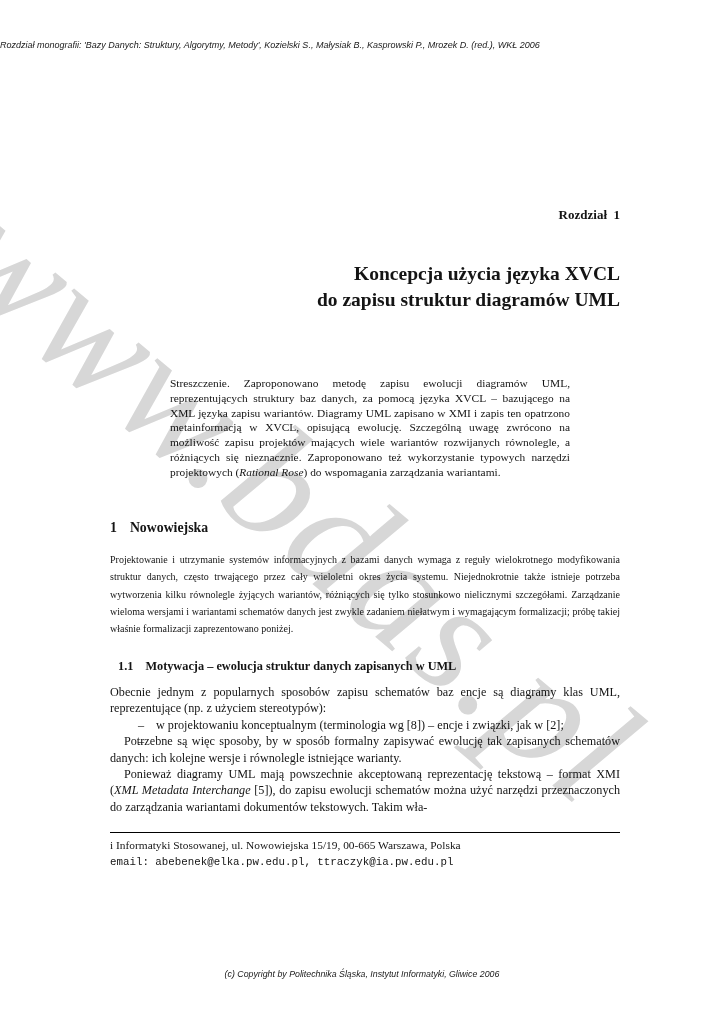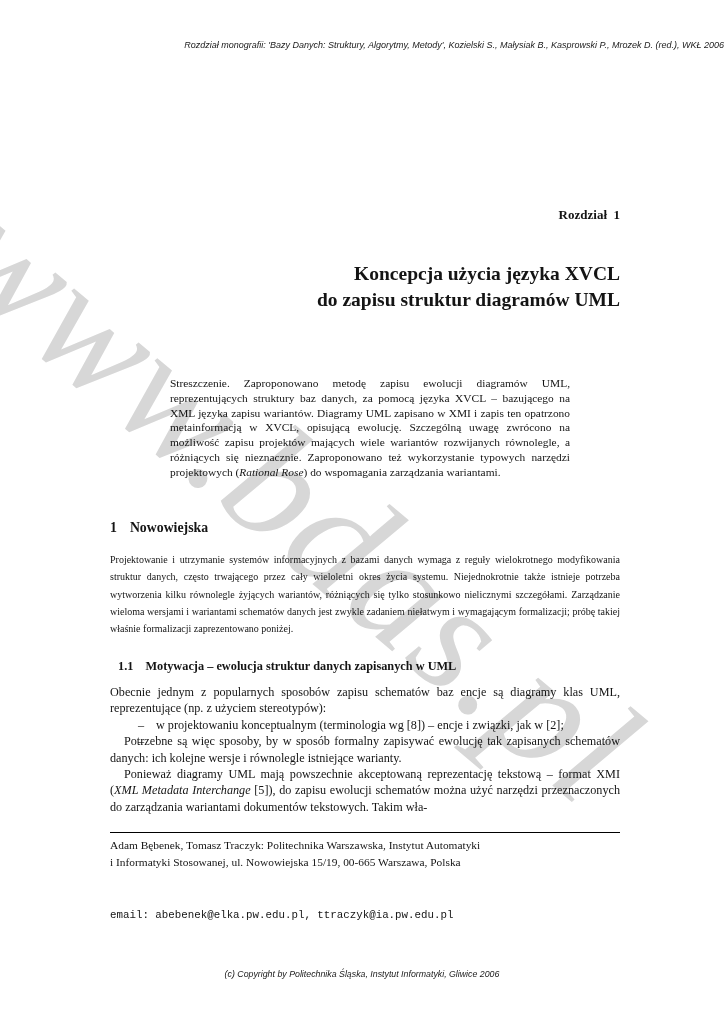--- a/index.html
+++ b/index.html
@@ -2,21 +2,21 @@
 <html><head>
 <meta charset="utf-8">
 <style>
   html,body{margin:0;padding:0;background:#ffffff;}
   .page{position:relative;width:724px;height:1024px;background:#ffffff;overflow:hidden;
         font-family:"Liberation Serif",serif;color:#141414;}
   .watermark{position:absolute;left:34px;top:160px;z-index:1;
         font-family:"Liberation Serif",serif;font-style:italic;font-size:160px;
         color:#d7d7d7;transform:rotate(40deg);transform-origin:0 0;
         white-space:nowrap;letter-spacing:2px;pointer-events:none;}
-  .header-line{position:absolute;top:40px;left:0;right:0;z-index:2;text-align:right;
+  .header-line{position:absolute;top:40px;left:0;right:0;z-index:2;text-align:left;
         font-family:"Liberation Sans",sans-serif;font-style:italic;font-size:9px;color:#1a1a1a;}
   .footer-line{position:absolute;top:969px;left:0;right:0;z-index:2;text-align:center;
         font-family:"Liberation Sans",sans-serif;font-style:italic;font-size:8.8px;color:#1a1a1a;}
   .content{position:absolute;left:110px;top:0;width:510px;height:100%;z-index:2;}
   .chapter-label{position:absolute;top:207px;right:0;font-weight:bold;font-size:13px;white-space:pre;}
   .doc-title{position:absolute;top:261px;left:0;width:100%;text-align:right;
         font-weight:bold;font-size:19.5px;line-height:26px;}
   .abstract{position:absolute;top:376px;left:60px;width:400px;
         font-size:11.4px;line-height:14.8px;text-align:justify;}
   .abstract .lbl{font-weight:normal;}
@@ -28,21 +28,21 @@
   .para-intro{position:absolute;top:551px;left:0;width:510px;
         font-size:10px;line-height:17.3px;text-align:justify;}
   .flow{position:absolute;top:684px;left:0;width:510px;
         font-size:12.2px;line-height:16.4px;text-align:justify;}
   .flow p{margin:0;}
   .indent{text-indent:14px;}
   .bullet-item{position:relative;padding-left:46px;}
   .bullet-item .dash{position:absolute;left:28px;}
   .footnote{position:absolute;top:832px;left:0;width:510px;border-top:1px solid #000;
         padding-top:4px;font-size:11.4px;line-height:16.5px;}
-  .footnote .email{font-family:"Liberation Mono",monospace;font-size:10.8px;margin-top:37px;}
+  .footnote .email{font-family:"Liberation Mono",monospace;font-size:10.8px;}
 </style>
 </head>
 <body>
 
 <div class="page">
 
   <div class="watermark">www.bdas.pl</div>
 
   <div class="header-line">Rozdział monografii: 'Bazy Danych: Struktury, Algorytmy, Metody', Kozielski S., Małysiak B., Kasprowski P., Mrozek D. (red.), WKŁ 2006</div>
 
@@ -67,21 +67,20 @@
       <p>Obecnie jednym z popularnych sposobów zapisu schematów baz encje są diagramy klas UML, reprezentujące (np. z użyciem stereotypów):</p>
       <div>
         <p class="bullet-item"><span class="dash">–</span><span>w projektowaniu konceptualnym (terminologia wg [8]) – encje i związki, jak w [2];</span></p>
         <p class="bullet-item"><span class="dash">–</span></p>
       </div>
       <p class="indent">Potrzebne są więc sposoby, by w sposób formalny zapisywać ewolucję tak zapisanych schematów danych: ich kolejne wersje i równolegle istniejące warianty.</p>
       <p class="indent"><span>Ponieważ diagramy UML mają powszechnie akceptowaną reprezentację tekstową – format XMI (</span><span class="it">XML Metadata Interchange</span><span> [5]), do zapisu ewolucji schematów można użyć narzędzi przeznaczonych do zarządzania wariantami dokumentów tekstowych. Takim wła-</span></p>
     </div>
 
     <div class="footnote">
-      <div>Adam Bębenek, Tomasz Traczyk: Politechnika Warszawska, Instytut Automatyki</div>
       <div>i Informatyki Stosowanej, ul. Nowowiejska 15/19, 00-665 Warszawa, Polska</div>
       <div class="email">email: abebenek@elka.pw.edu.pl, ttraczyk@ia.pw.edu.pl</div>
     </div>
 
   </div>
 
   <div class="footer-line">(c) Copyright by Politechnika Śląska, Instytut Informatyki, Gliwice 2006</div>
 
 </div>
 

